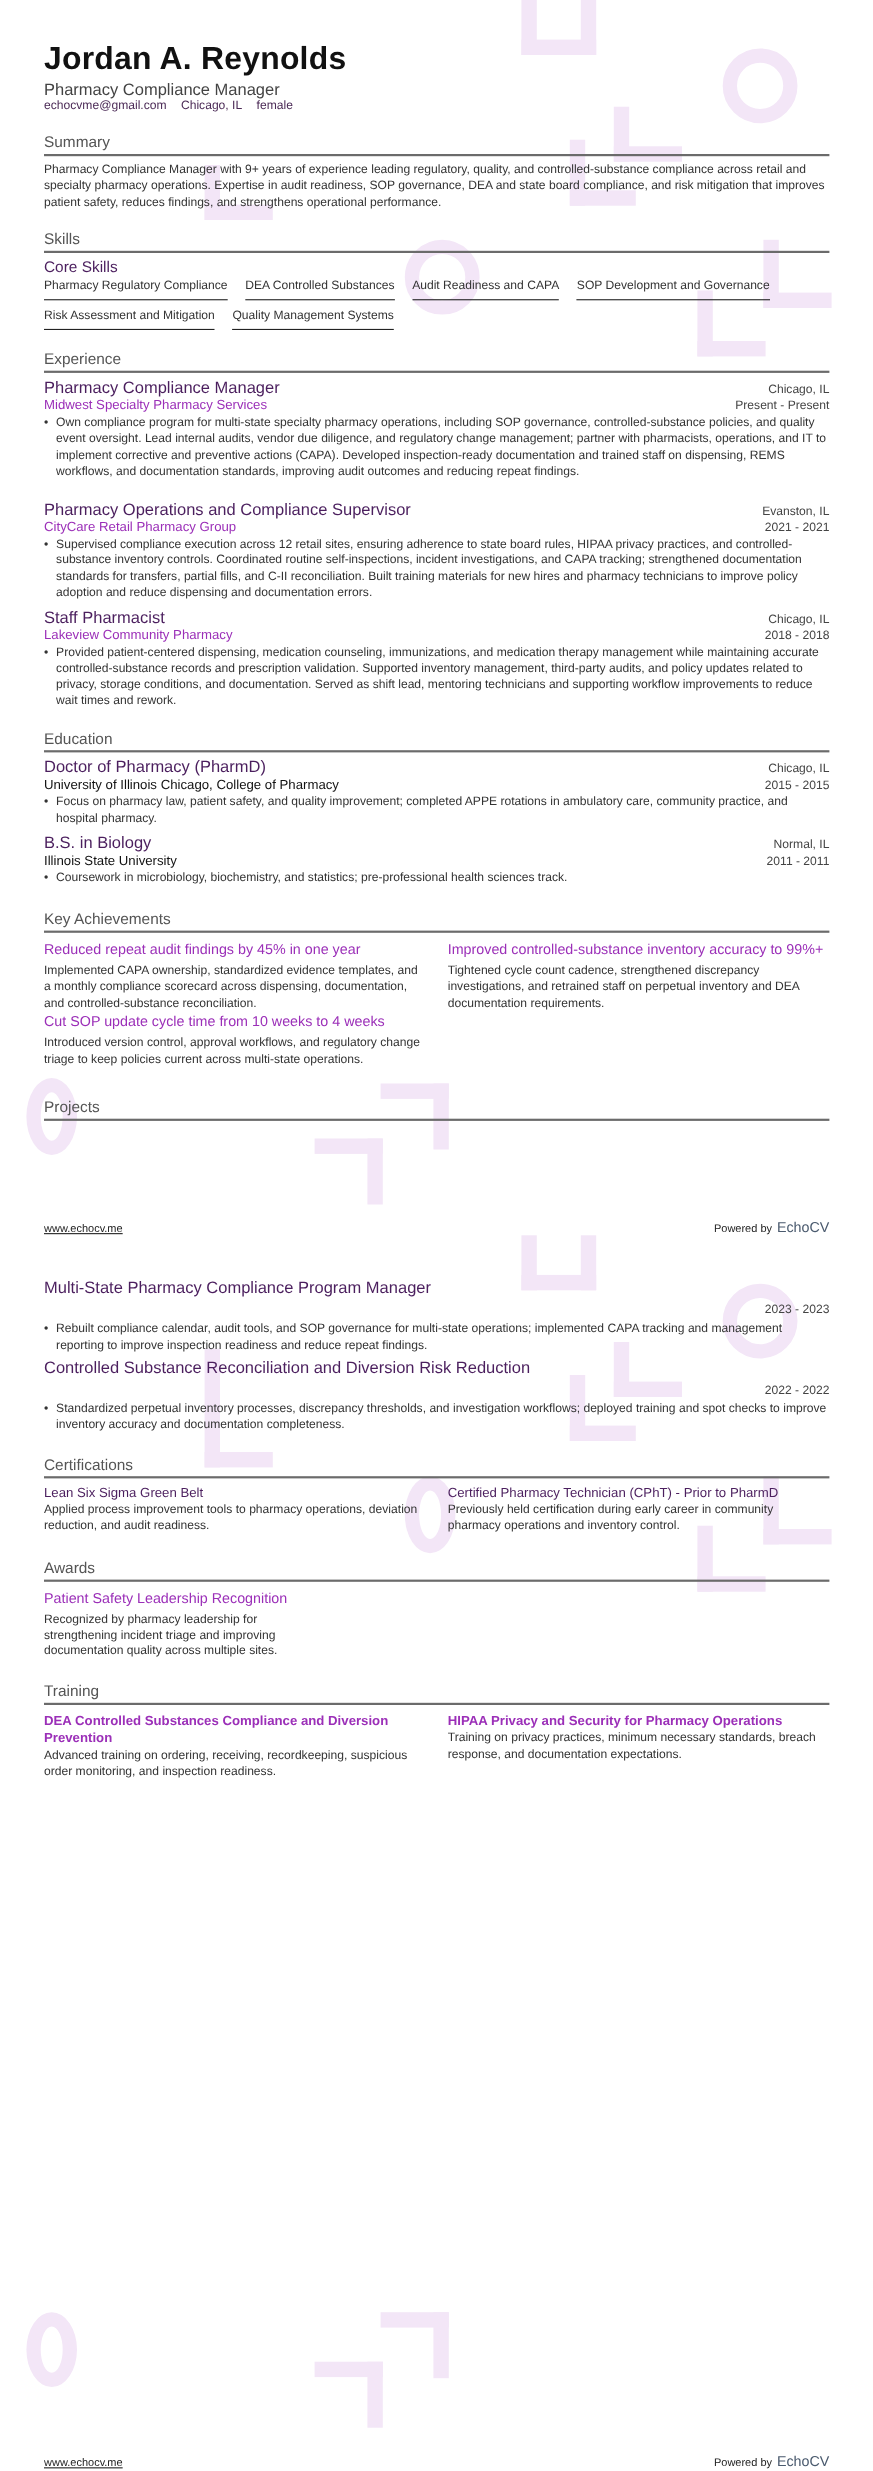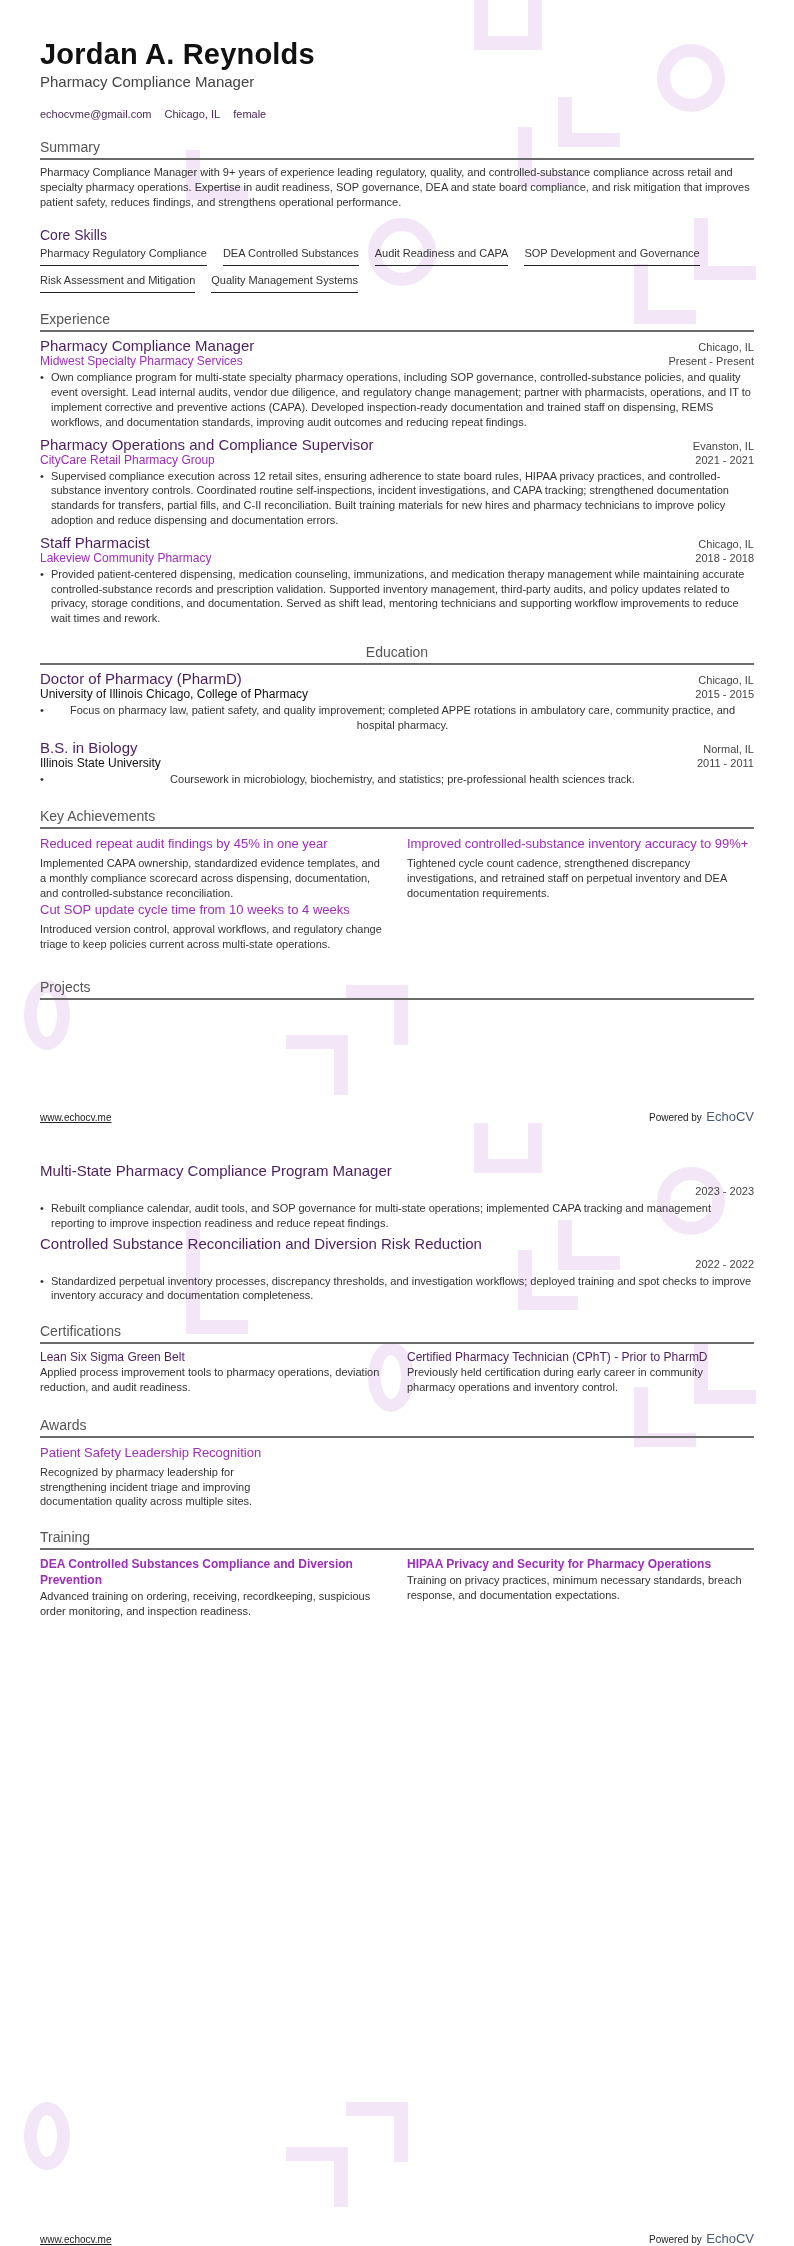--- a/index.html
+++ b/index.html
@@ -1,21 +1,21 @@
 <!DOCTYPE html>
 <html><head>
 <meta charset="utf-8">
 <style>
   html, body { margin:0; padding:0; background:#ffffff; }
   body { width:794px; height:2246px; position:relative; overflow:hidden; font-family:"Liberation Sans", "DejaVu Sans", sans-serif; color:#333; }
   .ring { position:absolute; border-radius:50%; border:13px solid #f3e6f7; box-sizing:border-box; z-index:0; }
   .page { position:absolute; left:40px; width:714px; z-index:1; }
   .name { font-size:29px; font-weight:bold; color:#111; letter-spacing:0.2px; }
   .headline { font-size:15px; color:#444; margin-top:2px; }
-  .contact { font-size:11px; color:#4b2a56; margin-top:18px; }
+  .contact { font-size:11px; color:#4b2a56; margin-top:0; }
   .contact span { margin-right:10px; }
   .sec-title { font-size:14px; color:#555; margin:0; padding-bottom:3px; border-bottom:2px solid #6b6b6b; }
   .para { font-size:11px; line-height:14.8px; color:#333; margin-top:5px; }
   .sub-title { font-size:14px; color:#4b1f5e; margin-top:4px; }
   .skills { display:flex; flex-wrap:wrap; margin-top:4px; }
   .skill { font-size:11px; color:#333; padding-bottom:6px; border-bottom:1.5px solid #222; margin-right:16px; margin-bottom:8px; }
   .entry-head { display:flex; justify-content:space-between; align-items:baseline; }
   .entry-title { font-size:15px; color:#4b1f5e; }
   .entry-org { font-size:12px; color:#9b2fb8; }
   .entry-org.dark { color:#111; }
@@ -69,20 +69,21 @@
       <span>female</span>
     </div>
   </div>
 
   <div style="margin-top:19px;">
     <div class="sec-title">Summary</div>
     <div class="para">Pharmacy Compliance Manager with 9+ years of experience leading regulatory, quality, and controlled-substance compliance across retail and specialty pharmacy operations. Expertise in audit readiness, SOP governance, DEA and state board compliance, and risk mitigation that improves patient safety, reduces findings, and strengthens operational performance.</div>
   </div>
 
   <div style="margin-top:18px;">
+    <div class="sec-title">Skills</div>
     <div class="sub-title">Core Skills</div>
     <div class="skills">
       <span class="skill">Pharmacy Regulatory Compliance</span>
       <span class="skill">DEA Controlled Substances</span>
       <span class="skill">Audit Readiness and CAPA</span>
       <span class="skill">SOP Development and Governance</span>
       <span class="skill">Risk Assessment and Mitigation</span>
       <span class="skill">Quality Management Systems</span>
     </div>
   </div>
@@ -95,21 +96,21 @@
           <span class="entry-title">Pharmacy Compliance Manager</span>
           <span class="entry-meta">Chicago, IL</span>
         </div>
       <div class="entry-head">
           <span class="entry-org">Midwest Specialty Pharmacy Services</span>
           <span class="entry-meta">Present - Present</span>
         </div>
       <div class="bullet">Own compliance program for multi-state specialty pharmacy operations, including SOP governance, controlled-substance policies, and quality event oversight. Lead internal audits, vendor due diligence, and regulatory change management; partner with pharmacists, operations, and IT to implement corrective and preventive actions (CAPA). Developed inspection-ready documentation and trained staff on dispensing, REMS workflows, and documentation standards, improving audit outcomes and reducing repeat findings.</div>
     </div>
 
-    <div style="margin-top:6px;">
+    <div style="margin-top:18px;">
       <div class="entry-head">
           <span class="entry-title">Pharmacy Operations and Compliance Supervisor</span>
           <span class="entry-meta">Evanston, IL</span>
         </div>
       <div class="entry-head">
           <span class="entry-org">CityCare Retail Pharmacy Group</span>
           <span class="entry-meta">2021 - 2021</span>
         </div>
       <div class="bullet">Supervised compliance execution across 12 retail sites, ensuring adherence to state board rules, HIPAA privacy practices, and controlled-substance inventory controls. Coordinated routine self-inspections, incident investigations, and CAPA tracking; strengthened documentation standards for transfers, partial fills, and C-II reconciliation. Built training materials for new hires and pharmacy technicians to improve policy adoption and reduce dispensing and documentation errors.</div>
     </div>
@@ -120,21 +121,21 @@
           <span class="entry-meta">Chicago, IL</span>
         </div>
       <div class="entry-head">
           <span class="entry-org">Lakeview Community Pharmacy</span>
           <span class="entry-meta">2018 - 2018</span>
         </div>
       <div class="bullet">Provided patient-centered dispensing, medication counseling, immunizations, and medication therapy management while maintaining accurate controlled-substance records and prescription validation. Supported inventory management, third-party audits, and policy updates related to privacy, storage conditions, and documentation. Served as shift lead, mentoring technicians and supporting workflow improvements to reduce wait times and rework.</div>
     </div>
   </div>
 
-  <div style="margin-top:18px;text-align:center;">
+  <div style="margin-top:18px;">
     <div class="sec-title">Education</div>
 
     <div style="margin-top:5px;">
       <div class="entry-head">
           <span class="entry-title">Doctor of Pharmacy (PharmD)</span>
           <span class="entry-meta">Chicago, IL</span>
         </div>
       <div class="entry-head">
           <span class="entry-org dark">University of Illinois Chicago, College of Pharmacy</span>
           <span class="entry-meta">2015 - 2015</span>

